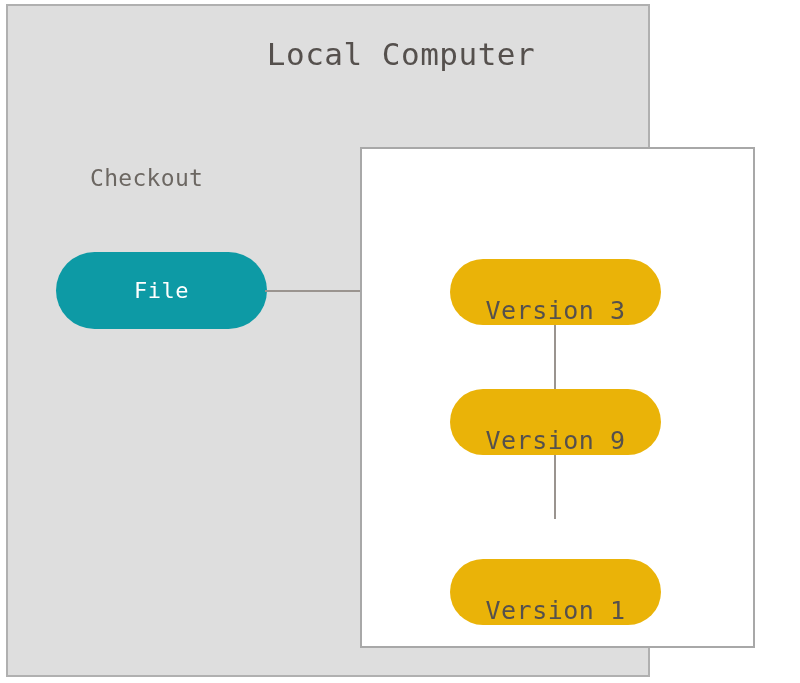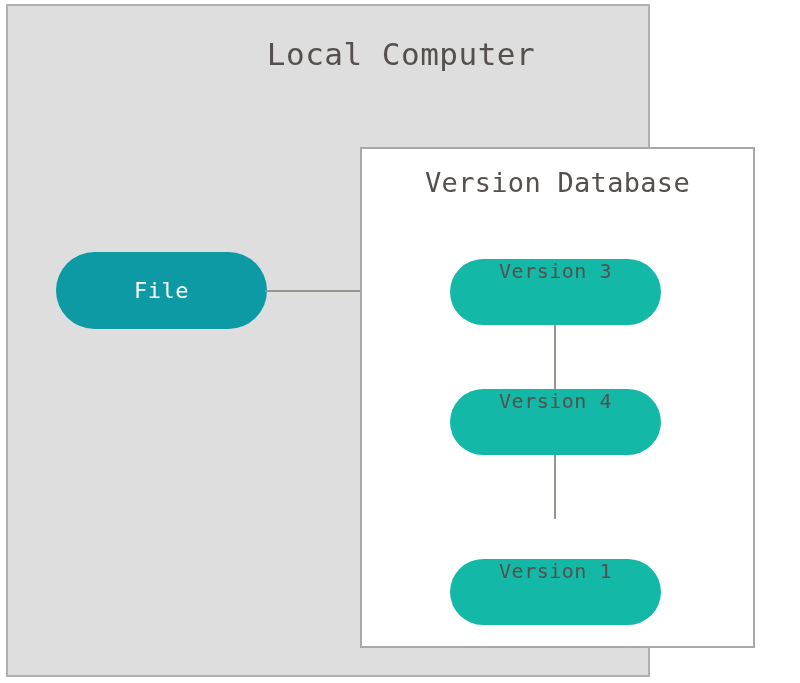--- a/index.html
+++ b/index.html
@@ -101,26 +101,26 @@
   }
 
   
   .version-pill {
     position: absolute;
     left: 88px;
     width: 211px;
     height: 66px;
     box-sizing: border-box;
     border-radius: 34px;
-    background: #14b8a6;
+    background: #eab308;
     display: flex;
-    align-items: flex-start;
+    align-items: flex-end;
     justify-content: center;
     color: #55504d;
-    font-size: 20px;
+    font-size: 25px;
     letter-spacing: 0.5px;
   }
   .version-pill.v3 { top: 110px; }
   .version-pill.v2 { top: 240px; }
   .version-pill.v1 { top: 370px; margin-top: 40px; }
 
   
   .edge-horizontal {
     position: absolute;
     left: 257px;
@@ -142,39 +142,39 @@
 </style>
 </head>
 <body>
 
 <div id="canvas">
 
   <div class="outer-box">
 
     <div class="outer-title">Local Computer</div>
 
+    <div class="checkout-label">Checkout</div>
 
     <div class="file-pill">
       <span>File</span>
     </div>
 
     <div class="edge-horizontal"></div>
 
     <div class="vdb-box">
 
-      <div class="vdb-title">Version Database</div>
 
       <div class="version-pill v3">
         <span>Version 3</span>
       </div>
 
       <div class="edge-vertical v3v2"></div>
 
       <div class="version-pill v2">
-        <span>Version 4</span>
+        <span>Version 9</span>
       </div>
 
       <div class="edge-vertical v2v1"></div>
 
       <div class="version-pill v1">
         <span>Version 1</span>
       </div>
 
     </div>
   </div>

